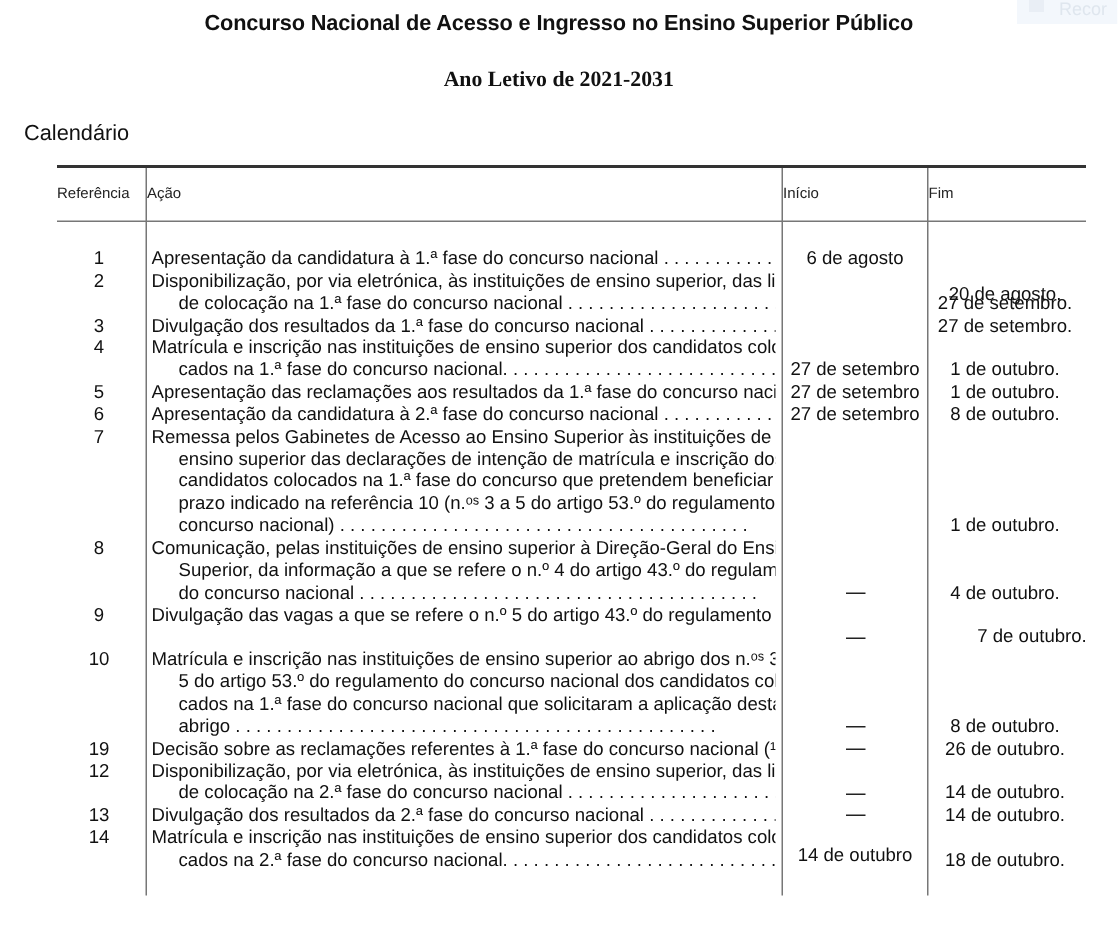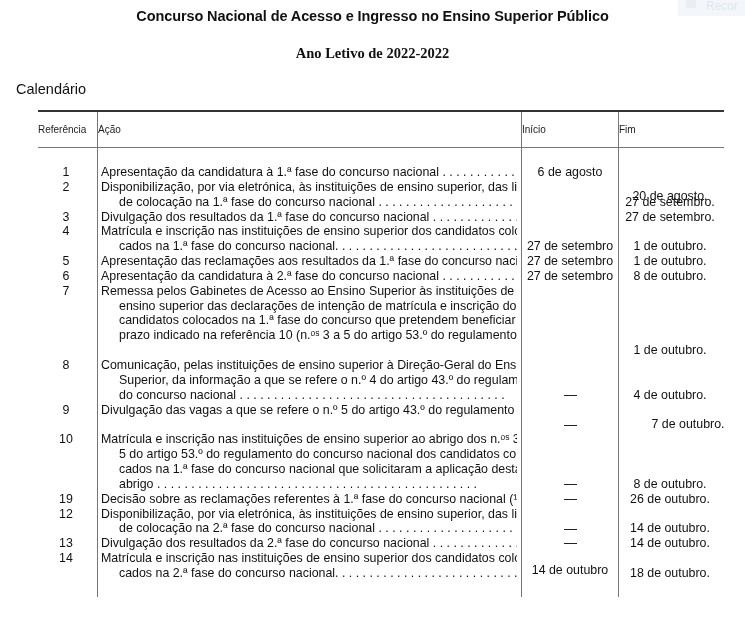--- a/index.html
+++ b/index.html
@@ -23,21 +23,21 @@
 </style>
 </head>
 <body>
 
 <div class="corner-ghost">
   <span class="sq"></span>
   <span>Recor</span>
 </div>
 
 <div class="title">Concurso Nacional de Acesso e Ingresso no Ensino Superior Público</div>
-<div class="subtitle">Ano Letivo de 2022-2022</div>
+<div class="subtitle">Ano Letivo de 2021-2031</div>
 <div class="heading">Calendário</div>
 
 <div>
   <div class="hline" style="top:110px;left:38px;width:686px;height:2px;background:#333;"></div>
   <div class="hline" style="top:147px;left:38px;width:686px;"></div>
   <div class="vline" style="top:112px;left:97px;height:485px;"></div>
   <div class="vline" style="top:112px;left:521px;height:485px;"></div>
   <div class="vline" style="top:112px;left:618px;height:485px;"></div>
 
   <div class="hdr" style="left:38px;width:59px;">Referência</div>
@@ -96,20 +96,21 @@
         <div class="start" style="top: 0px;">27 de setembro</div>
         <div class="end" style="top: 0px;">8 de outubro.</div>
       </div>
       <div class="row" style="top: 283.8px;">
         <div class="ref">7</div>
         <div class="act">
           <span class="l">Remessa pelos Gabinetes de Acesso ao Ensino Superior às instituições de</span>
           <span class="l ind">ensino superior das declarações de intenção de matrícula e inscrição dos</span>
           <span class="l ind">candidatos colocados na 1.ª fase do concurso que pretendem beneficiar do</span>
           <span class="l ind">prazo indicado na referência 10 (n.ᵒˢ 3 a 5 do artigo 53.º do regulamento do</span>
+          <span class="l ind">concurso nacional) . . . . . . . . . . . . . . . . . . . . . . . . . . . . . . . . . . . . . . . .</span>
         </div>
         <div class="start" style="top: 59.4px;"></div>
         <div class="end" style="top: 59.4px;">1 de outubro.</div>
       </div>
       <div class="row" style="top: 358.05px;">
         <div class="ref">8</div>
         <div class="act">
           <span class="l">Comunicação, pelas instituições de ensino superior à Direção-Geral do Ensino</span>
           <span class="l ind">Superior, da informação a que se refere o n.º 4 do artigo 43.º do regulamento</span>
           <span class="l ind">do concurso nacional . . . . . . . . . . . . . . . . . . . . . . . . . . . . . . . . . . . . . . .</span>

